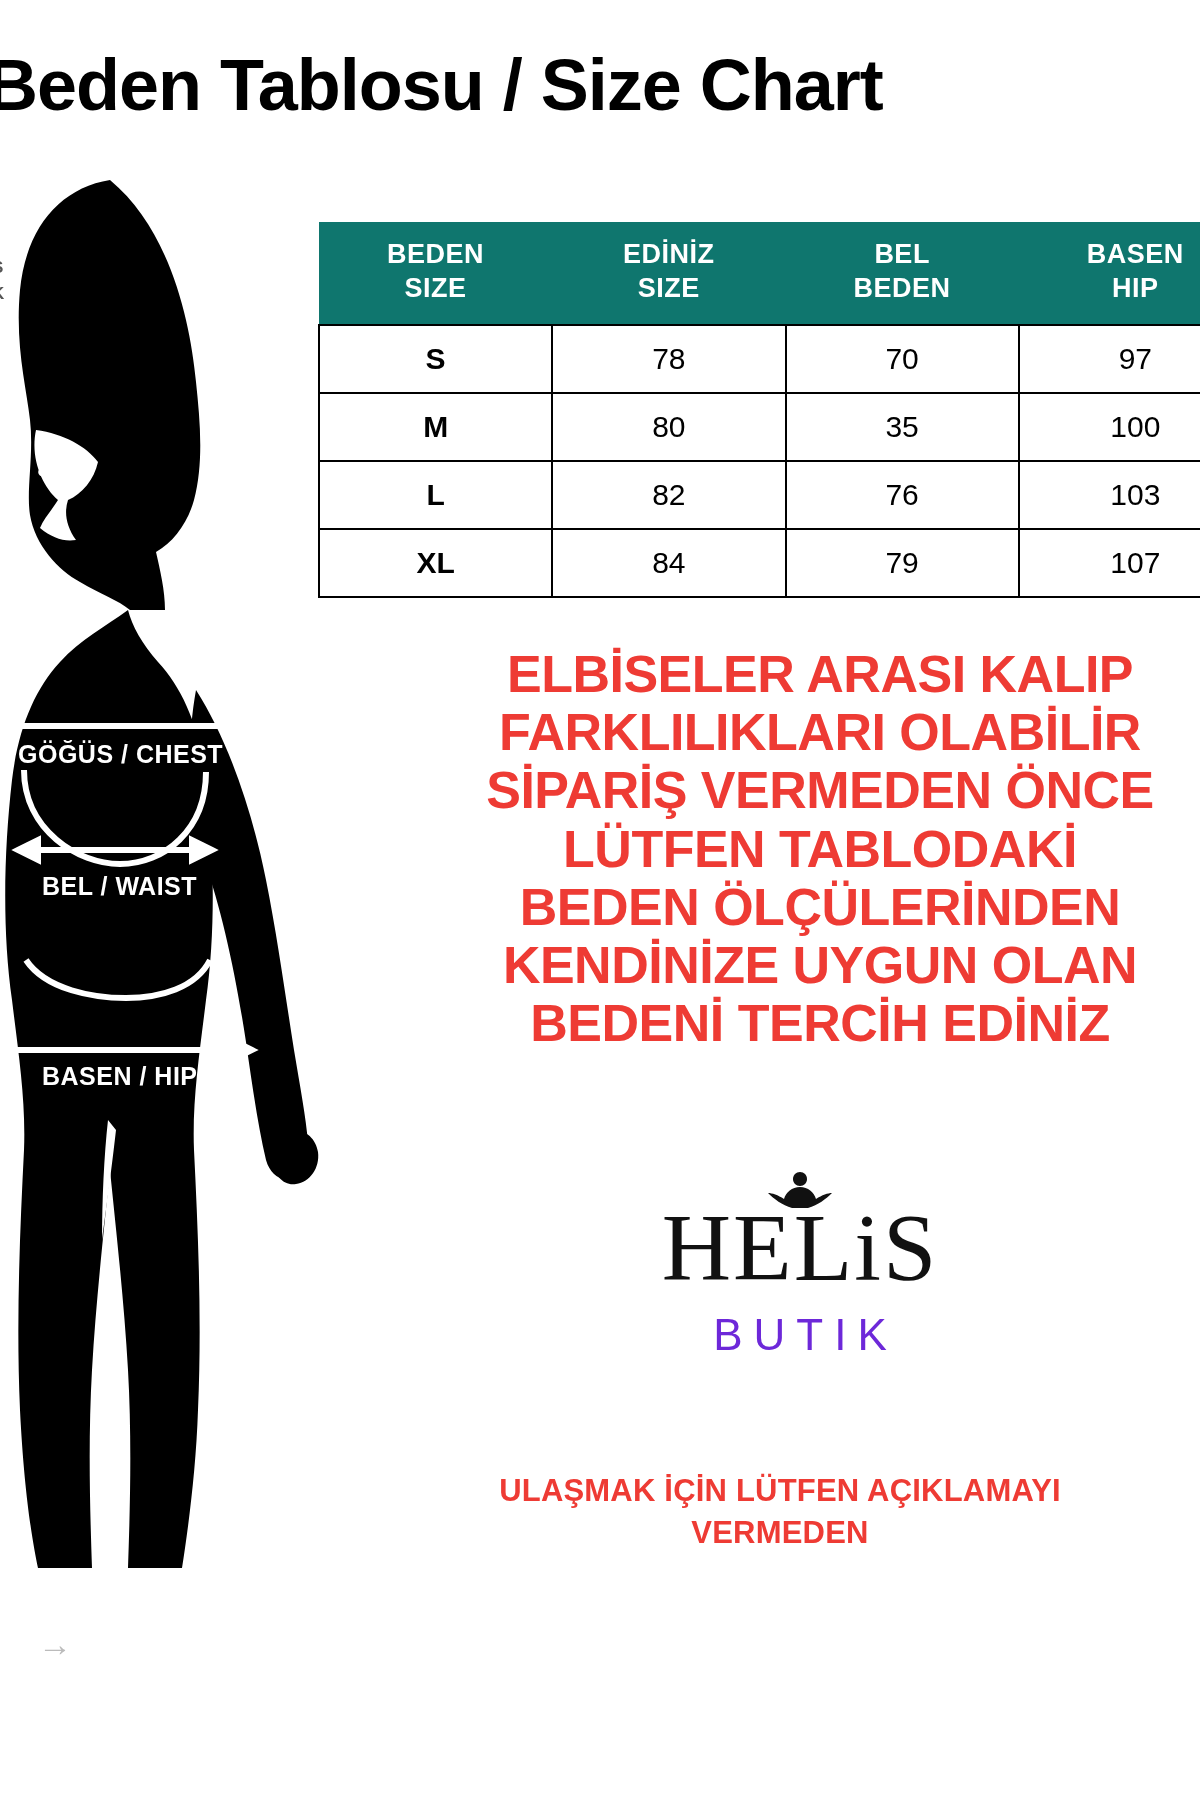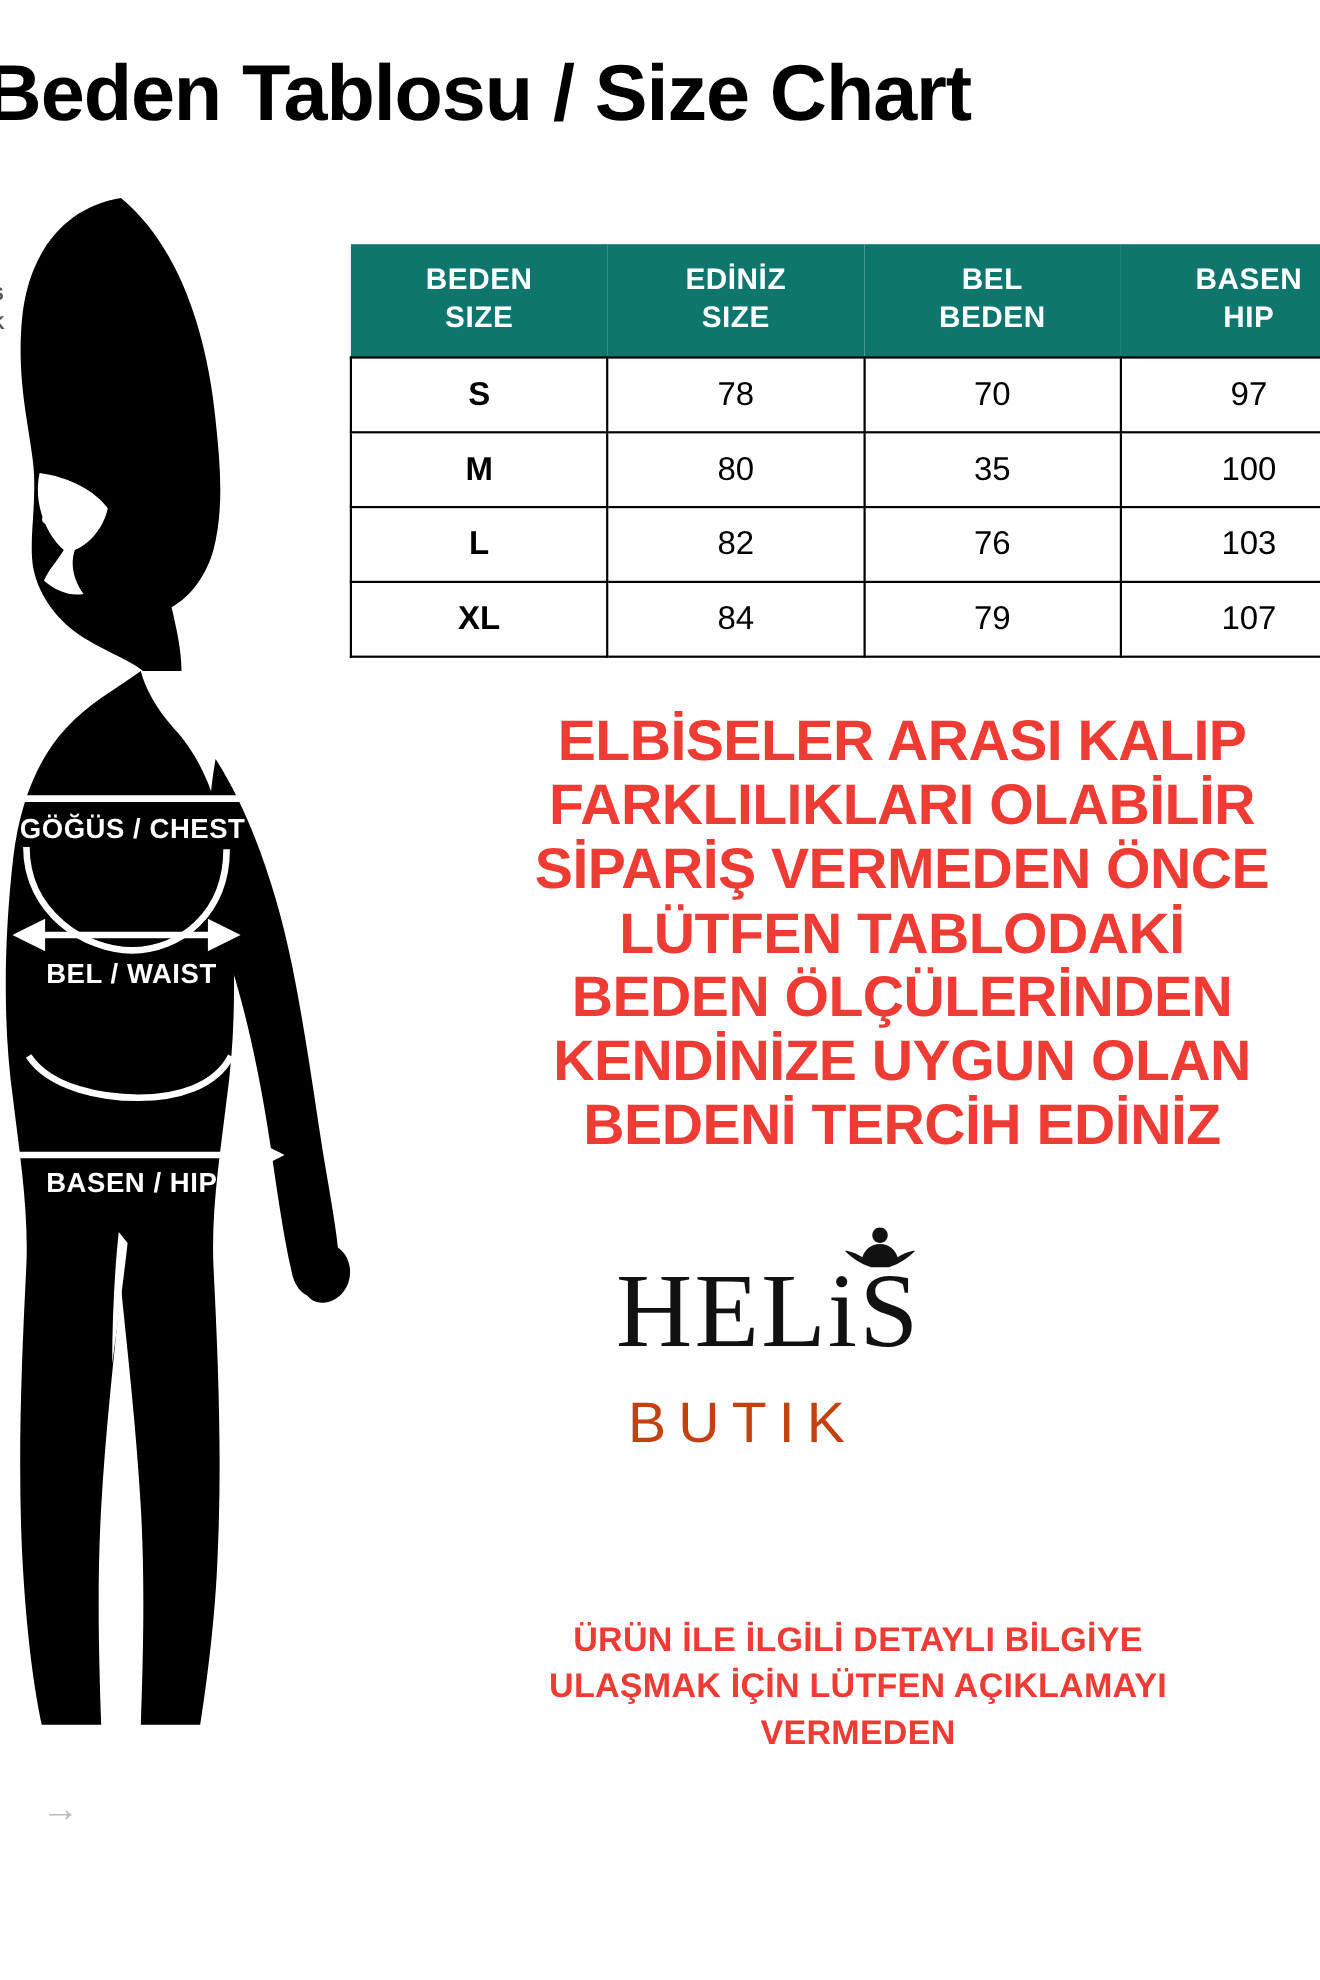--- a/index.html
+++ b/index.html
@@ -105,42 +105,43 @@
     text-align: center;
     letter-spacing: -0.5px;
     white-space: nowrap;
   }
   .warning .ln { display: block; }
 
   
   .brand {
     position: absolute;
     left: 560px;
-    top: 1144px;
+    top: 1200px;
     width: 480px;
+    text-align: center;
   }
   .brand-mark {
     position: absolute;
     left: 50%;
     transform: translateX(-50%);
     top: -32px;
   }
   .brand-name {
     font-size: 96px;
     letter-spacing: 2px;
     font-family: "Liberation Serif", serif;
     line-height: 1;
     color: #111;
   }
   .brand-sub {
-    font-size: 52px;
+    font-size: 44px;
     letter-spacing: 11px;
     font-family: "Liberation Sans", sans-serif;
-    color: #c2410c;
-    margin-top: 24px;
+    color: #6d28d9;
+    margin-top: 14px;
     padding-left: 11px;
   }
 
   
   .bottom-note {
     position: absolute;
     left: 380px;
     top: 1470px;
     width: 800px;
     text-align: center;
@@ -291,18 +292,17 @@
     <svg width="64" height="44" viewBox="0 0 64 44" xmlns="http://www.w3.org/2000/svg">
       <path fill="#111" d="M32 4 C28 4 25 7 25 11 C25 15 28 18 32 18 C36 18 39 15 39 11 C39 7 36 4 32 4 Z"></path>
       <path fill="#111" d="M32 19 C24 19 18 24 16 31 C10 27 4 25 0 25 C6 31 14 37 24 40 L40 40 C50 37 58 31 64 25 C60 25 54 27 48 31 C46 24 40 19 32 19 Z"></path>
     </svg>
   </span>
   <div class="brand-name">HELiS</div>
   <div class="brand-sub">BUTIK</div>
 </div>
 
 <div class="bottom-note">
-  <span class="ln">ÜRÜN İLE İLGİLİ DETAYLI BİLGİYE</span>
   <span class="ln">ULAŞMAK İÇİN LÜTFEN AÇIKLAMAYI</span>
   <span class="ln">VERMEDEN</span>
 </div>
 
 <div class="scroll-arrow">→</div>
 
 </body></html>

